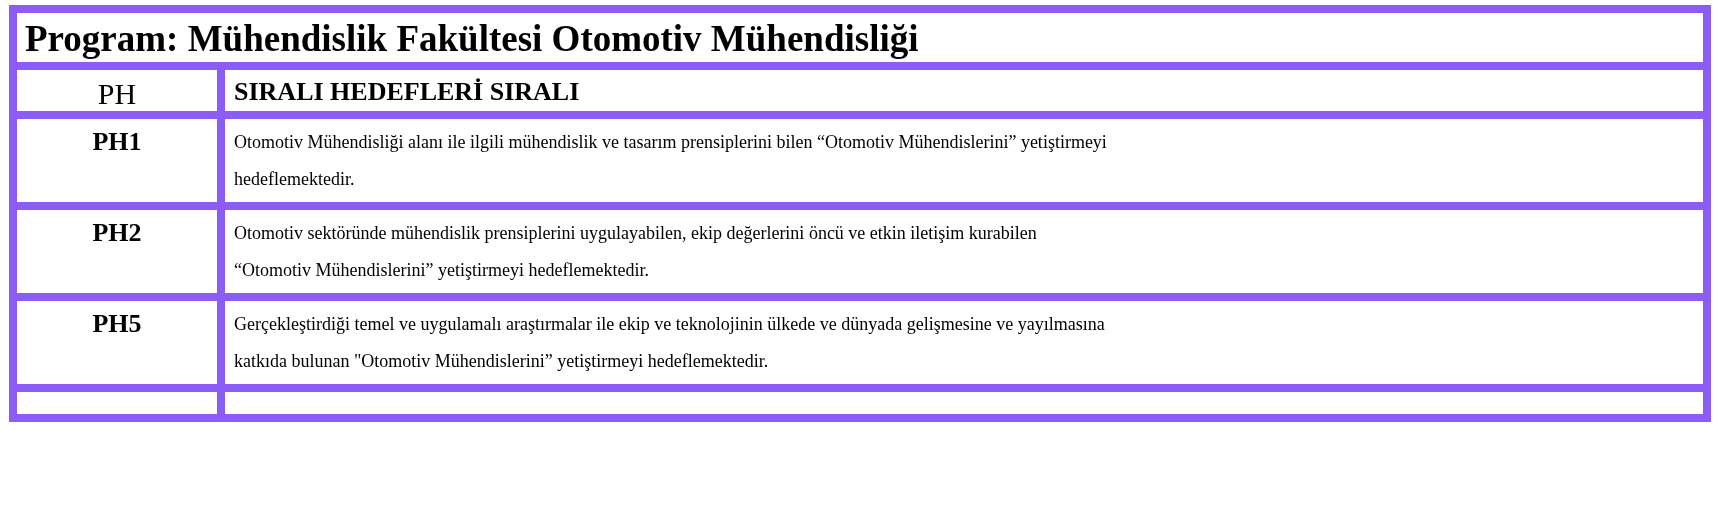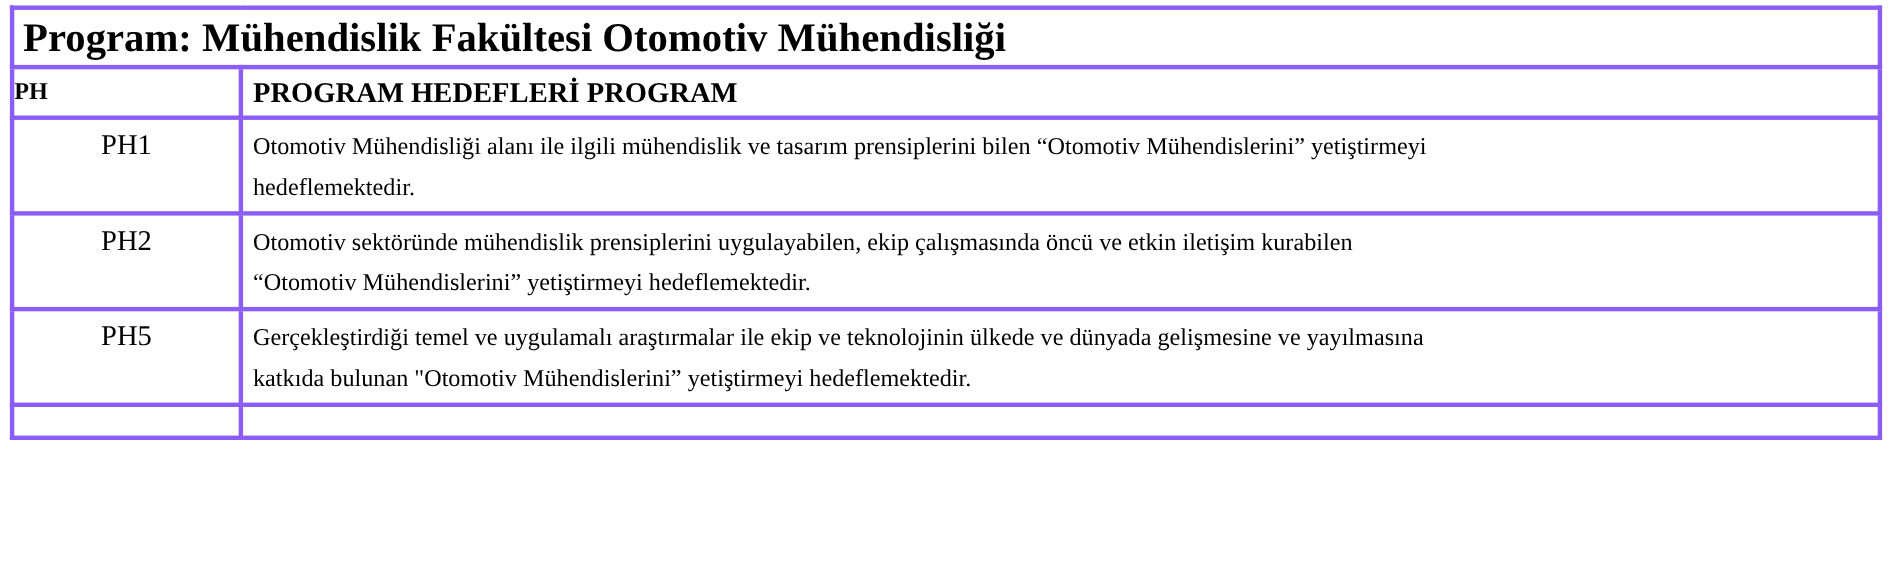--- a/index.html
+++ b/index.html
@@ -14,57 +14,57 @@
     position: absolute;
     left: 9px; top: 5px;
     width: 1702px;
   }
   table.goals {
     width: 100%;
     border-collapse: collapse;
     table-layout: fixed;
   }
   table.goals td {
-    border: 4px solid #8b5cf6;
+    border: 8px solid #8b5cf6;
     vertical-align: top;
     overflow: hidden;
   }
   col.c-code { width: 208px; }
   
   td.title-cell {
     font-size: 37px;
     font-weight: bold;
     height: 54px;
     padding: 4px 8px 2px 8px;
     letter-spacing: 0px;
     white-space: nowrap;
   }
   
   td.hdr-code {
-    font-size: 22px;
-    font-weight: bold;
-    text-align: left;
+    font-size: 30px;
+    font-weight: normal;
+    text-align: center;
     height: 46px;
     padding-top: 7px;
   }
   td.hdr-label {
     font-size: 26px;
     font-weight: bold;
     padding: 7px 6px 4px 9px;
     white-space: nowrap;
   }
   
   td.row-code {
     font-size: 26px;
-    font-weight: normal;
+    font-weight: bold;
     text-align: center;
     padding-top: 8px;
   }
   td.row-desc {
-    font-size: 22px;
+    font-size: 18px;
     line-height: 37px;
     padding: 5px 8px 4px 9px;
     white-space: pre-line;
     font-family: Liberation Serif, serif;
   }
   #rows tr:nth-child(1) td { height: 78px; }
   #rows tr:nth-child(2) td { height: 74px; }
   #rows tr:nth-child(3) td { height: 46px; }
   #rows tr:nth-child(4) td { height: 108px; }
   #rows tr:nth-child(5) td { height: 72px; }
@@ -79,32 +79,32 @@
     <colgroup>
       <col class="c-code">
       <col class="c-desc">
     </colgroup>
     <tbody>
       <tr>
         <td class="title-cell" colspan="2">Program: Mühendislik Fakültesi Otomotiv Mühendisliği</td>
       </tr>
       <tr>
         <td class="hdr-code">PH</td>
-        <td class="hdr-label">PROGRAM HEDEFLERİ PROGRAM</td>
+        <td class="hdr-label">SIRALI HEDEFLERİ SIRALI</td>
       </tr>
     </tbody>
     <tbody id="rows">
         <tr>
     <td class="row-code">PH1</td>
     <td class="row-desc">Otomotiv Mühendisliği alanı ile ilgili mühendislik ve tasarım prensiplerini bilen “Otomotiv Mühendislerini” yetiştirmeyi
 hedeflemektedir.</td>
   </tr>
         <tr>
     <td class="row-code">PH2</td>
-    <td class="row-desc">Otomotiv sektöründe mühendislik prensiplerini uygulayabilen, ekip çalışmasında öncü ve etkin iletişim kurabilen
+    <td class="row-desc">Otomotiv sektöründe mühendislik prensiplerini uygulayabilen, ekip değerlerini öncü ve etkin iletişim kurabilen
 “Otomotiv Mühendislerini” yetiştirmeyi hedeflemektedir.</td>
   </tr>
         <tr>
     <td class="row-code">PH5</td>
     <td class="row-desc">Gerçekleştirdiği temel ve uygulamalı araştırmalar ile ekip ve teknolojinin ülkede ve dünyada gelişmesine ve yayılmasına
 katkıda bulunan "Otomotiv Mühendislerini” yetiştirmeyi hedeflemektedir.</td>
   </tr>
       </tbody>
     <tbody>
       <tr class="partial-row">

